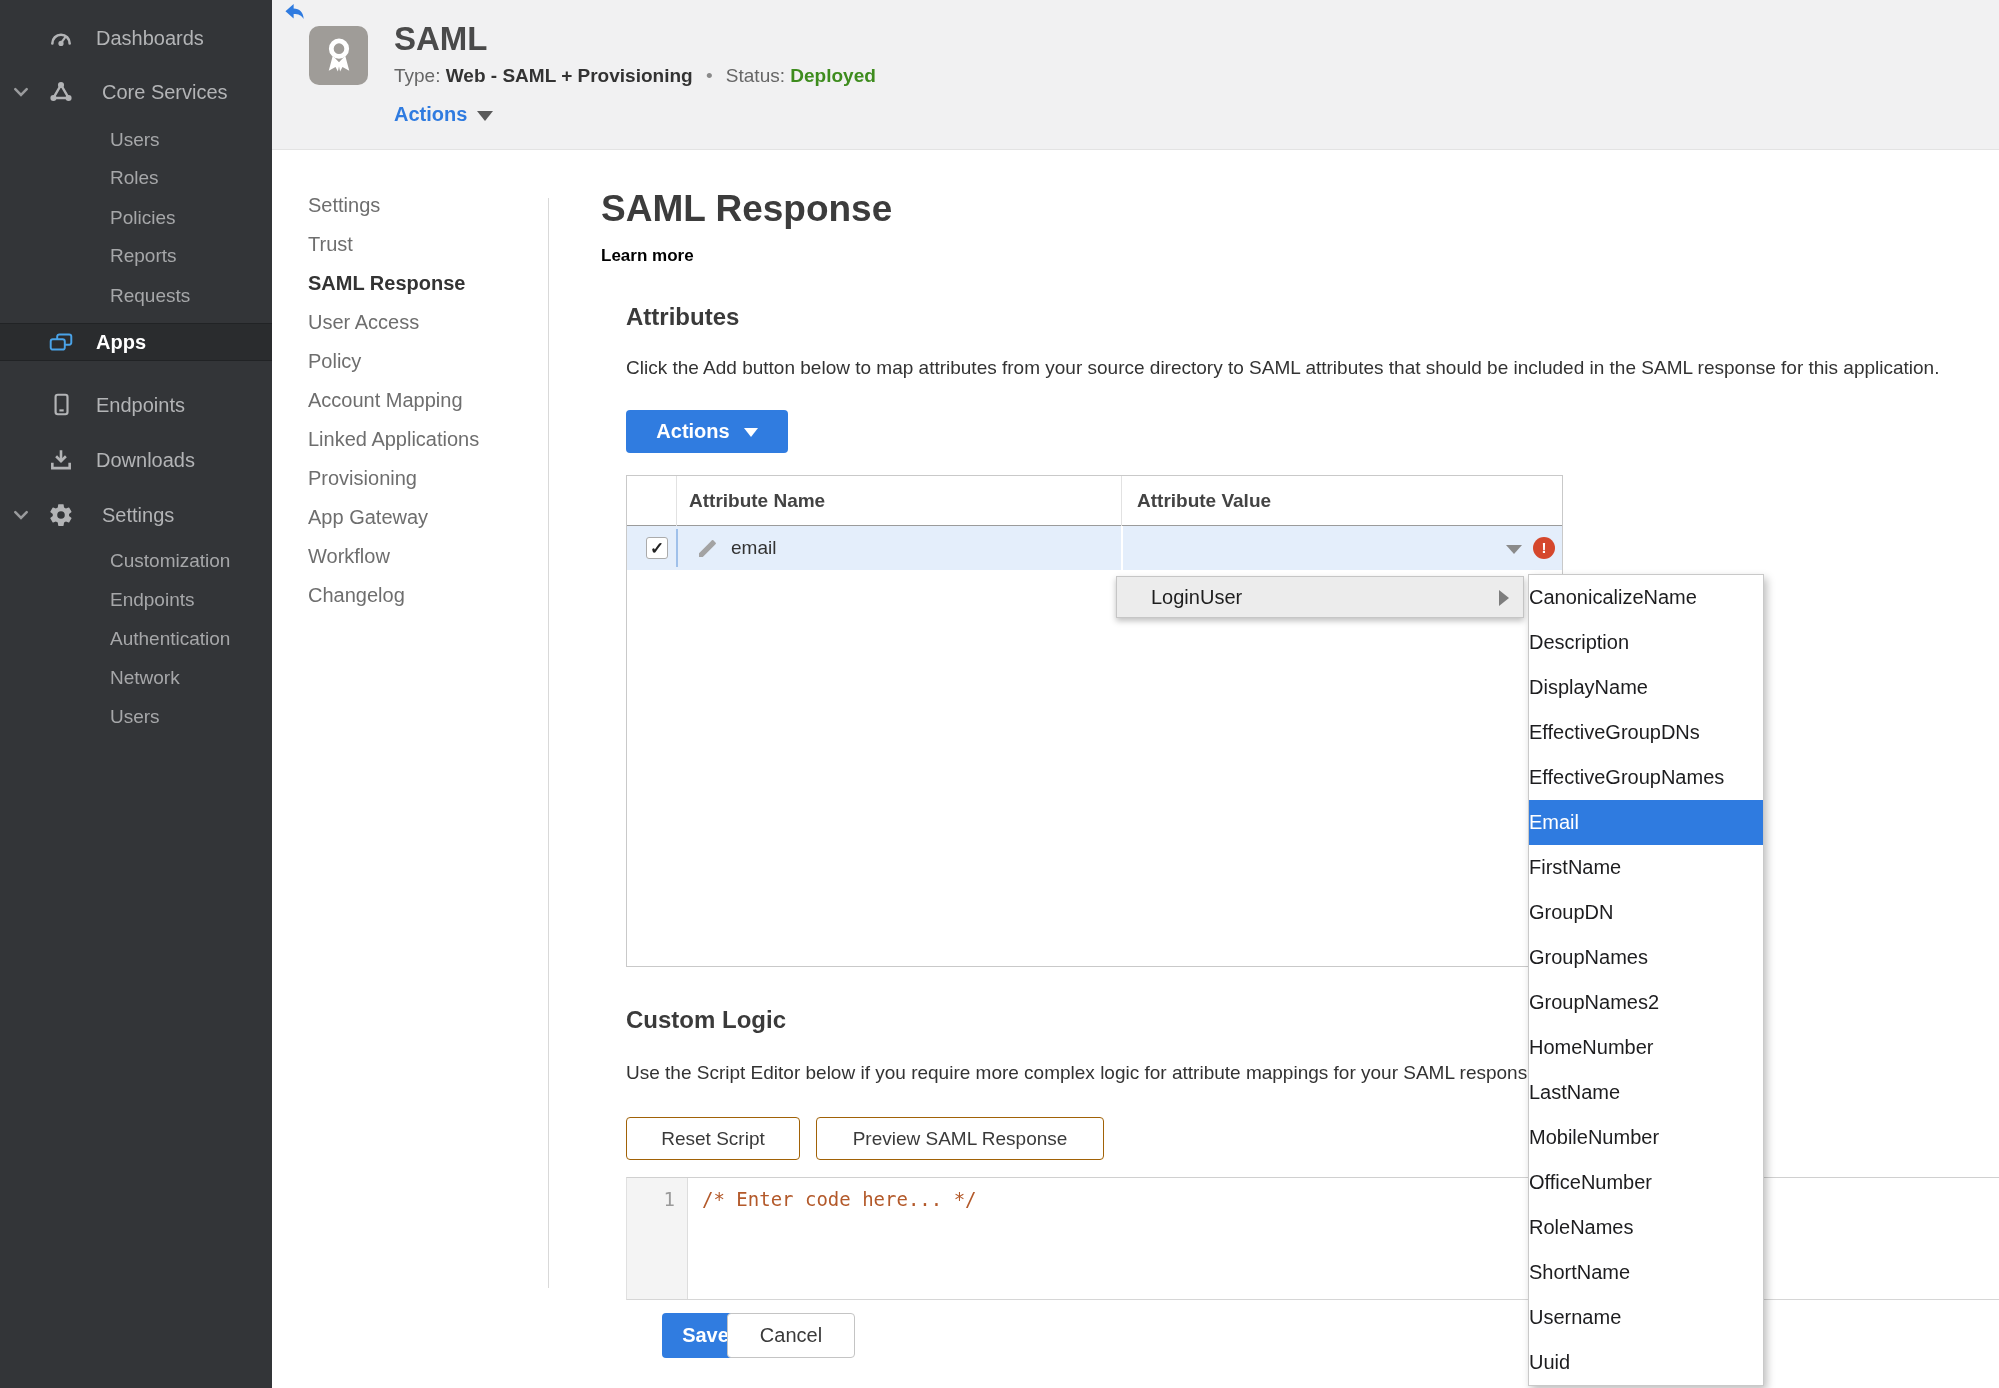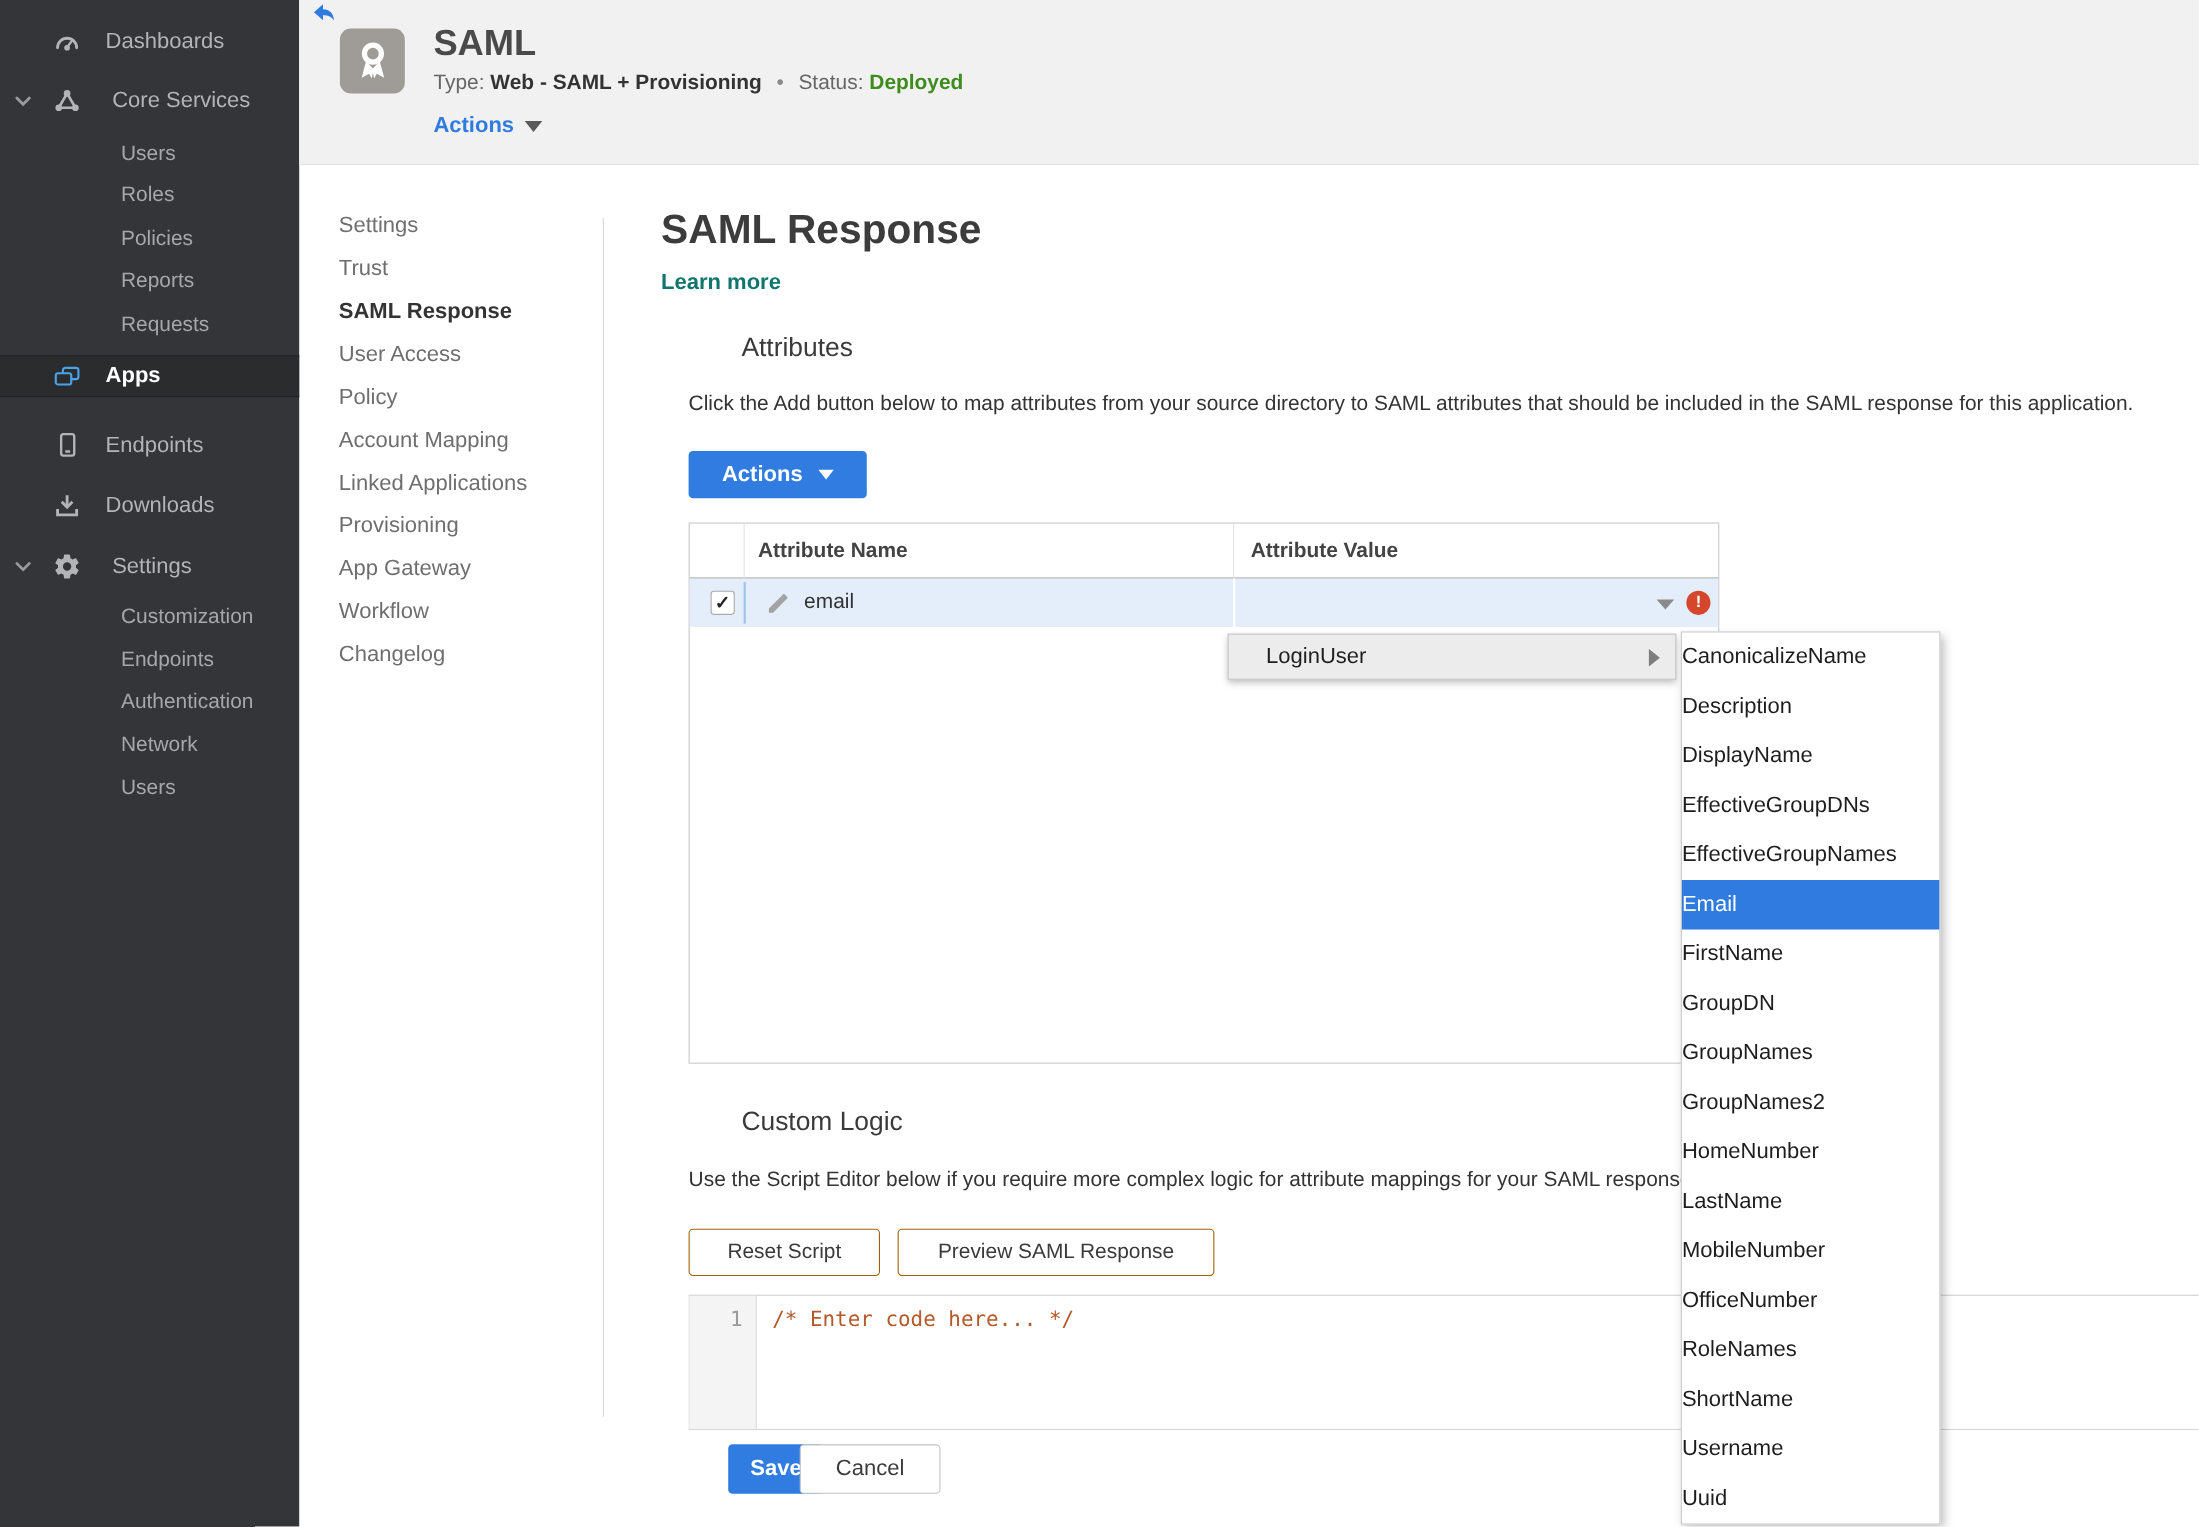--- a/index.html
+++ b/index.html
@@ -31,22 +31,22 @@
   .hdr-meta .deployed { color:#3e8c1e; font-weight:bold; }
   .hdr-actions { position:absolute; left:122px; top:103px; font-size:20px; font-weight:bold; color:#2f7be0; cursor:pointer; }
   .caret-dn { display:inline-block; width:0; height:0; border-left:8px solid transparent; border-right:8px solid transparent; border-top:10px solid #5a5a5a; margin-left:10px; vertical-align:middle; }
   
   .subnav { position:absolute; left:308px; top:186px; width:230px; }
   .subnav-item { height:39px; line-height:39px; font-size:20px; color:#6e6e6e; cursor:pointer; white-space:nowrap; }
   .subnav-item.active { color:#333; font-weight:bold; }
   .vdivider { position:absolute; left:548px; top:198px; width:1px; height:1090px; background:#d9d9d9; }
   
   .page-title { position:absolute; left:601px; top:188px; font-size:37px; font-weight:bold; color:#3c3c3c; }
-  .learn-more { position:absolute; left:601px; top:246px; font-size:20px; font-weight:bold; color:#0f766e; cursor:pointer; }
-  .sec-heading { position:absolute; font-size:24px; font-weight:normal; color:#3a3a3a;margin-left:48px; }
+  .learn-more { position:absolute; left:601px; top:246px; font-size:17px; font-weight:bold; color:#000000; cursor:pointer; }
+  .sec-heading { position:absolute; font-size:24px; font-weight:bold; color:#3a3a3a; }
   .sec-desc { position:absolute; font-size:19px; color:#333; white-space:nowrap; }
   .btn-blue { position:absolute; background:#307ce0; color:#fff; font-weight:bold; font-size:20px; border:none; border-radius:4px; cursor:pointer; font-family:"Liberation Sans",sans-serif; }
   .btn-blue .caret-dn { border-top-color:#fff; border-left-width:7px; border-right-width:7px; border-top-width:9px; margin-left:14px; }
   .btn-plain { position:absolute; background:#fff; color:#3a3a3a; font-size:19px; border:1px solid #a16207; border-radius:4px; cursor:pointer; font-family:"Liberation Sans",sans-serif; }
   
   .attr-table { position:absolute; left:626px; top:475px; width:937px; height:492px; border:1px solid #c9c9c9; background:#fff; }
   .attr-thead { position:relative; height:50px; border-bottom:1px solid #9b9b9b; }
   .attr-thead .col-line { position:absolute; top:0; height:50px; width:1px; background:#e2e2e2; }
   .th { position:absolute; top:0; line-height:50px; font-size:19px; font-weight:bold; color:#434343; }
   .attr-row { position:relative; height:44px; background:#e4eefb; cursor:pointer; }

